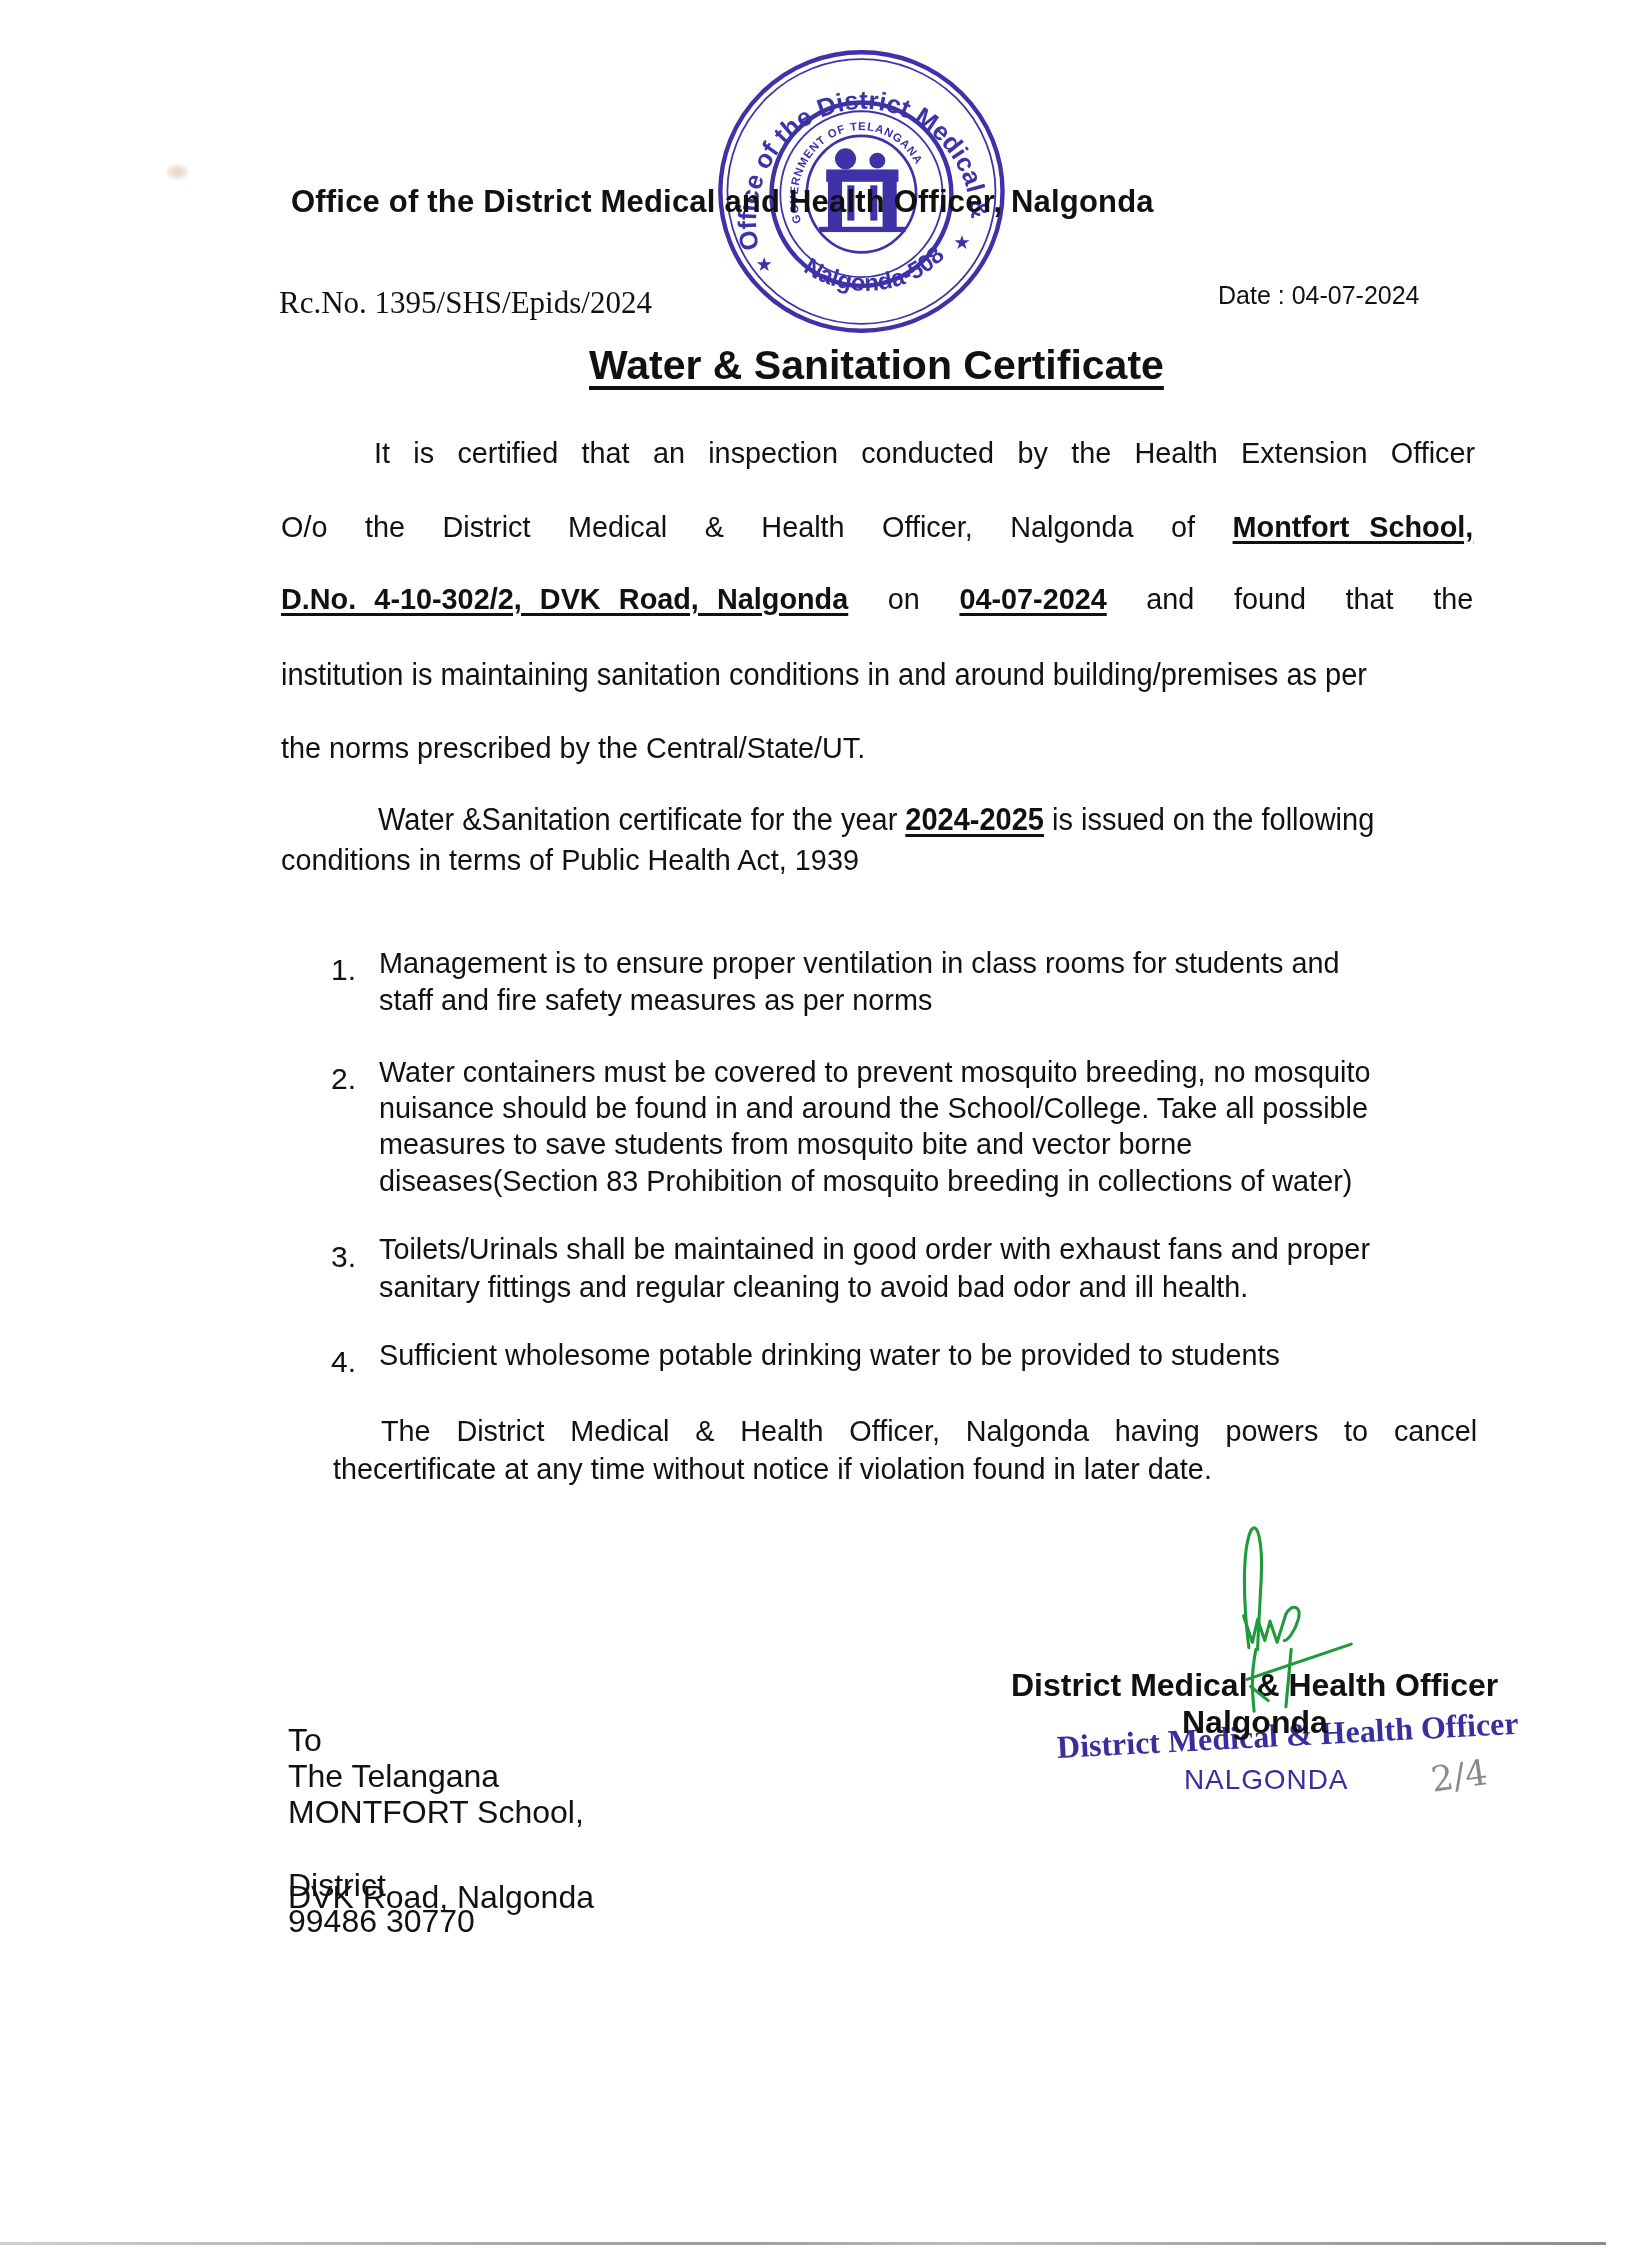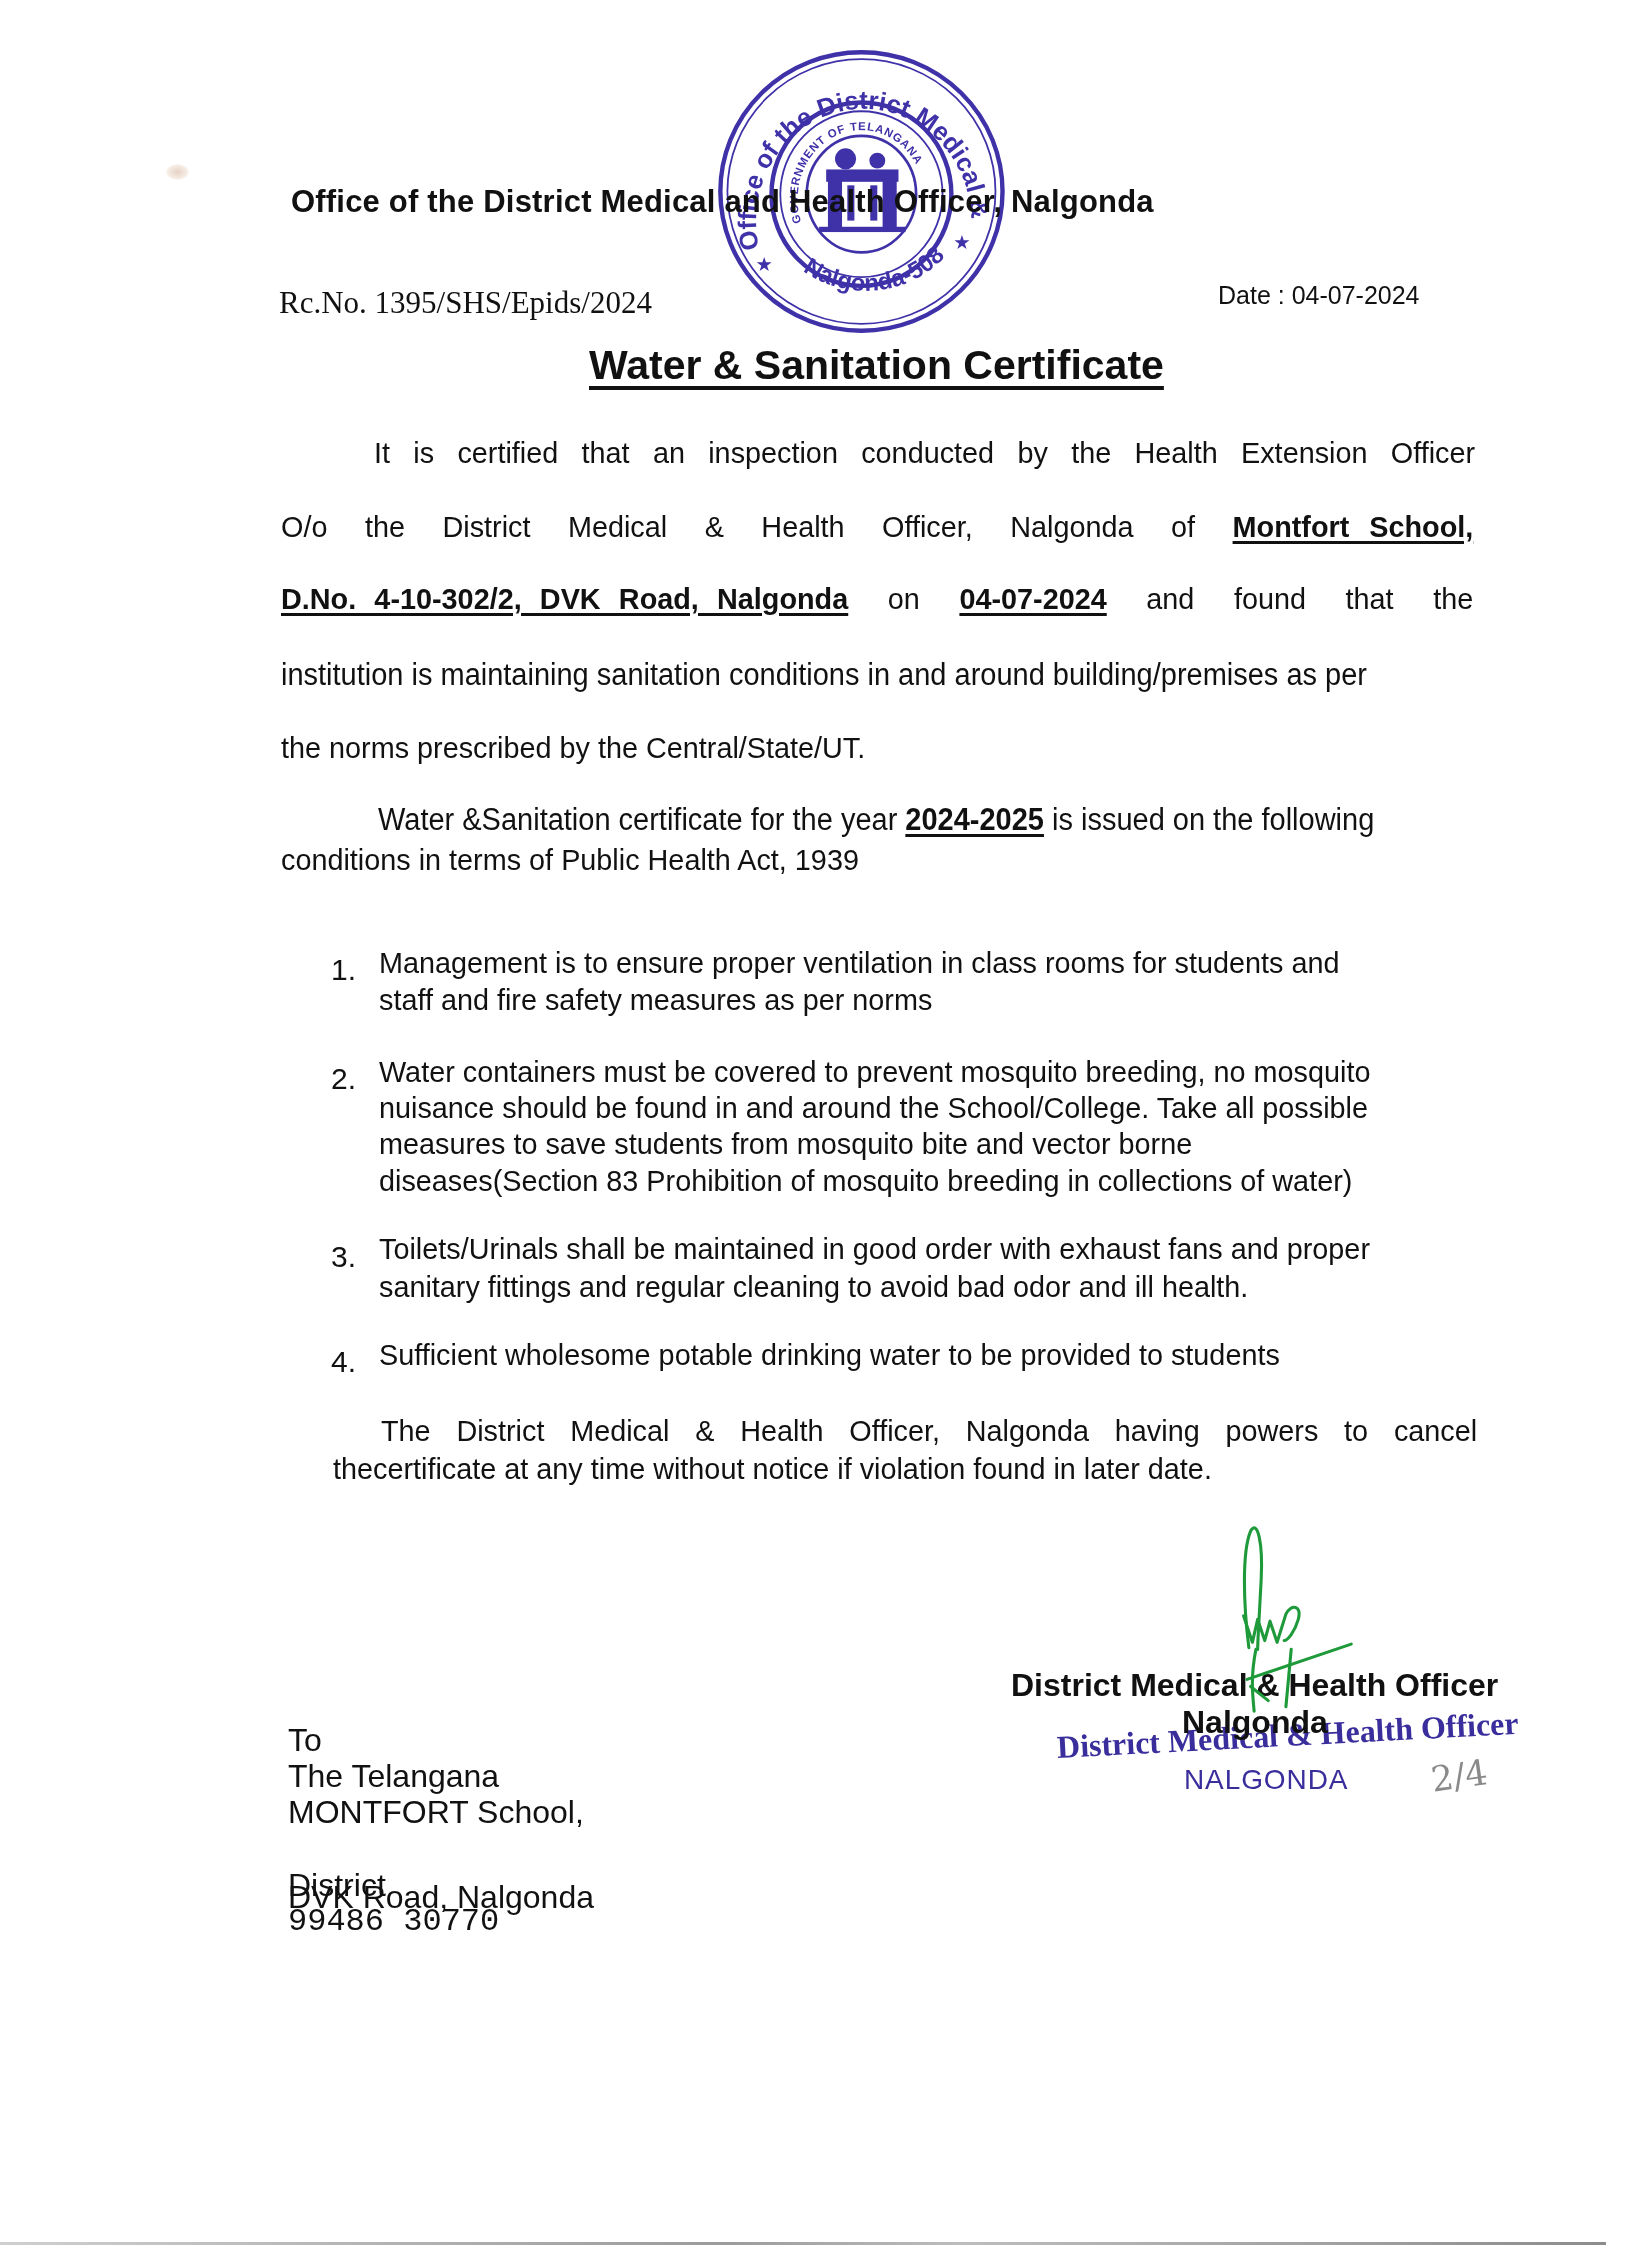--- a/index.html
+++ b/index.html
@@ -171,15 +171,15 @@
 <div class="abs stamp2">District Medical &amp; Health Officer</div>
 <div class="abs stamp2-place">NALGONDA</div>
 <div class="abs handnote">2/4</div>
 
 <div>
   <div class="abs addr" style="top:1722px;">To</div>
   <div class="abs addr" style="top:1758px;">The Telangana</div>
   <div class="abs addr" style="top:1794px;">MONTFORT School,</div>
   <div class="abs addr" style="top:1831px;margin-top:48px;">DVK Road, Nalgonda</div>
   <div class="abs addr" style="top:1867px;">District</div>
-  <div class="abs addr" style="top:1903px;font-family:Liberation Mono, monospace;">99486 30770</div>
+  <div class="abs addr" style="top:1903px;">99486 30770</div>
 </div>
 
 
 </body></html>

